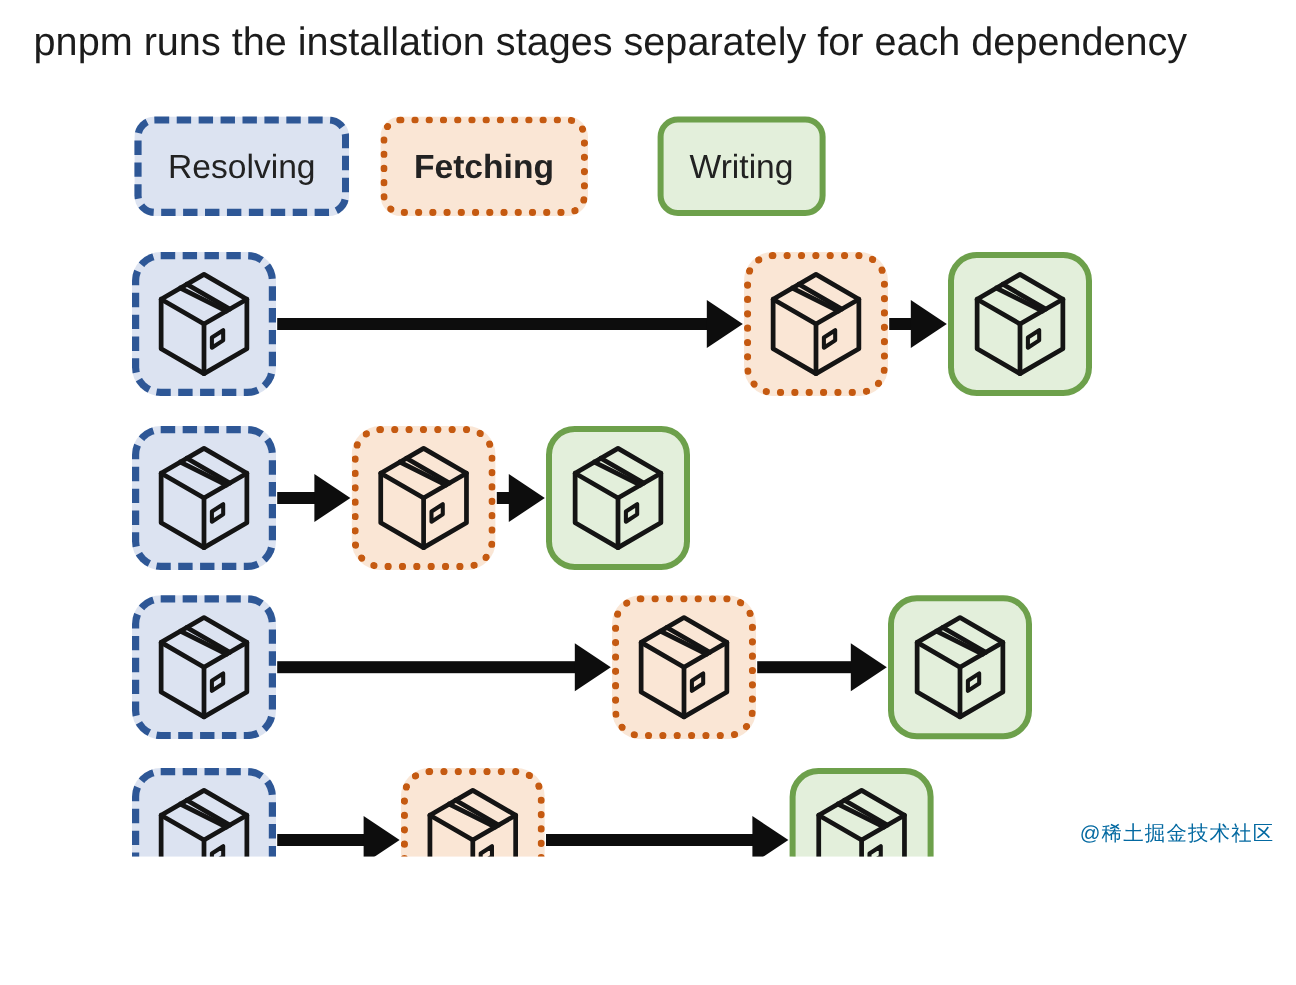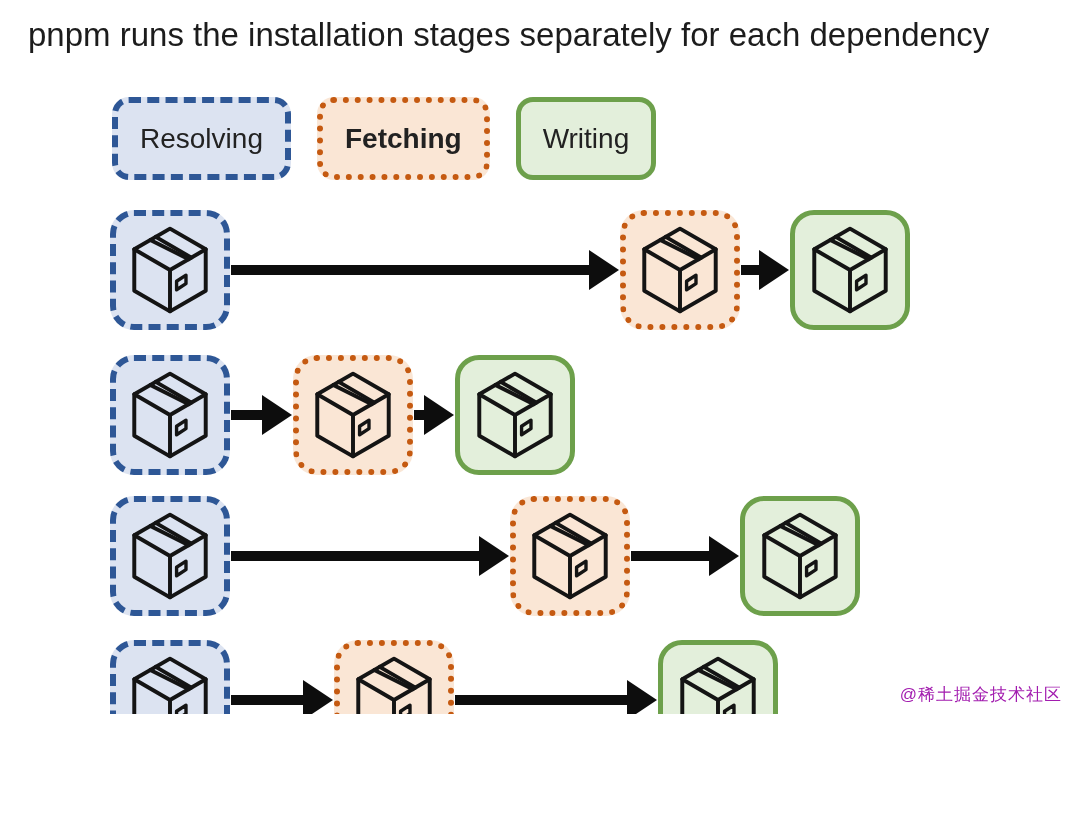--- a/index.html
+++ b/index.html
@@ -71,37 +71,37 @@
     border-top: 20px solid transparent;
     border-bottom: 20px solid transparent;
     border-left-width: 30px;
     border-left-style: solid;
   }
   .watermark {
     position: absolute;
     right: 18px;
     bottom: 8px;
     font-size: 17px;
-    color: #a21caf;
+    color: #0369a1;
     letter-spacing: 1px;
   }
 </style>
 </head>
 <body>
 
 <div class="canvas">
   <div class="title">pnpm runs the installation stages separately for each dependency</div>
   <div class="legend">
       <div class="chip stage-resolving" style="border-color: rgb(46, 87, 150); background: rgb(220, 227, 241);">
         <span>Resolving</span>
       </div>
       <div class="chip stage-fetching" style="border-color: rgb(197, 90, 17); background: rgb(250, 230, 213);">
         <span>Fetching</span>
       </div>
-      <div class="chip stage-writing" style="border-color: rgb(109, 160, 75); background: rgb(227, 239, 219);">
+      <div class="chip stage-writing" style="border-color: rgb(109, 160, 75); background: rgb(227, 239, 219); margin-left: 32px;">
         <span>Writing</span>
       </div>
     </div>
   <div id="rows-layer">
       <div>
         <div class="pkg-box stage-resolving" style="left: 110px; top: 210px; border-color: rgb(46, 87, 150); background: rgb(220, 227, 241);">
           <svg viewBox="0 0 100 100" fill="none" stroke="#141414" stroke-width="4.2" stroke-linejoin="round" stroke-linecap="round">
             <polygon points="50,6 88,28 88,72 50,94 12,72 12,28"></polygon>
             <polyline points="12,28 50,50 88,28"></polyline>
             <line x1="50" y1="50" x2="50" y2="94"></line>

